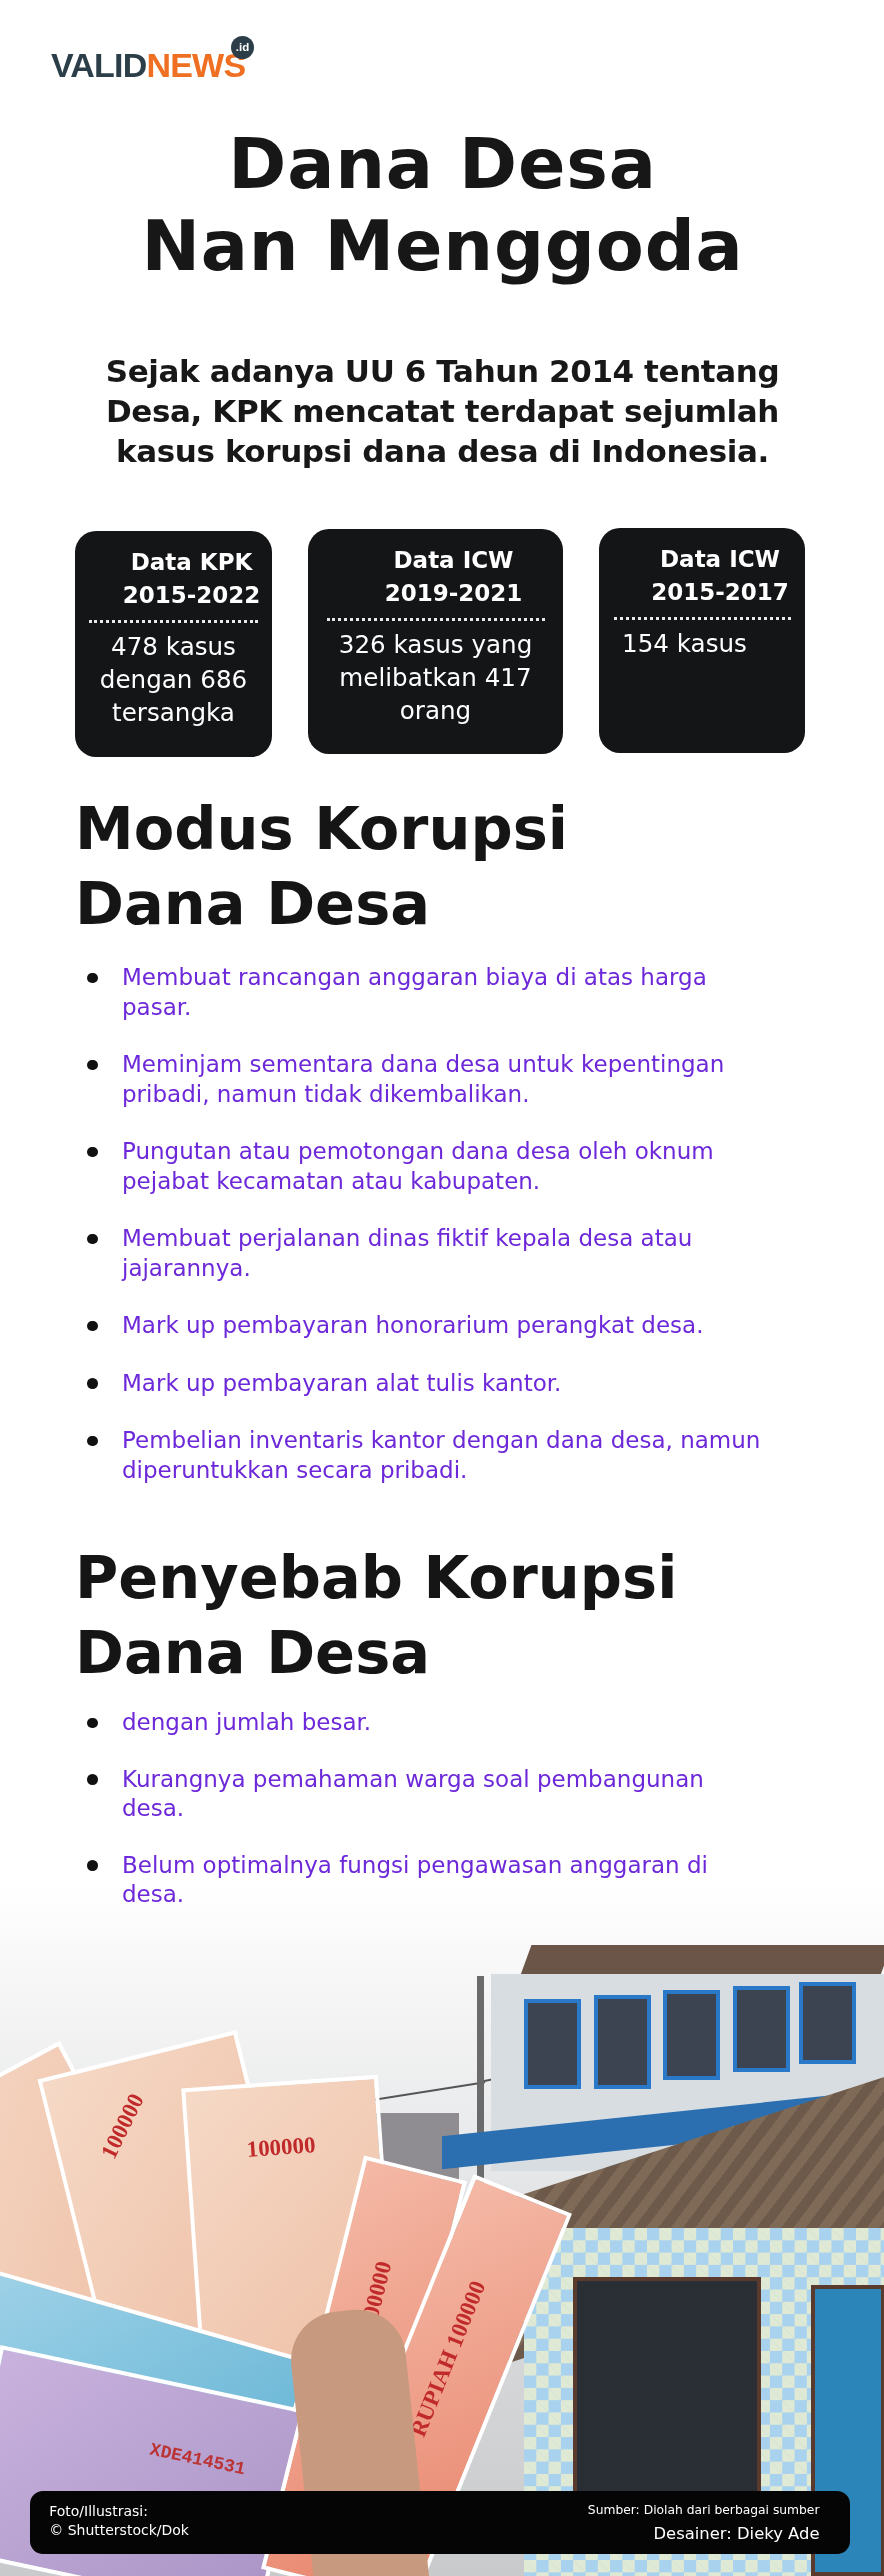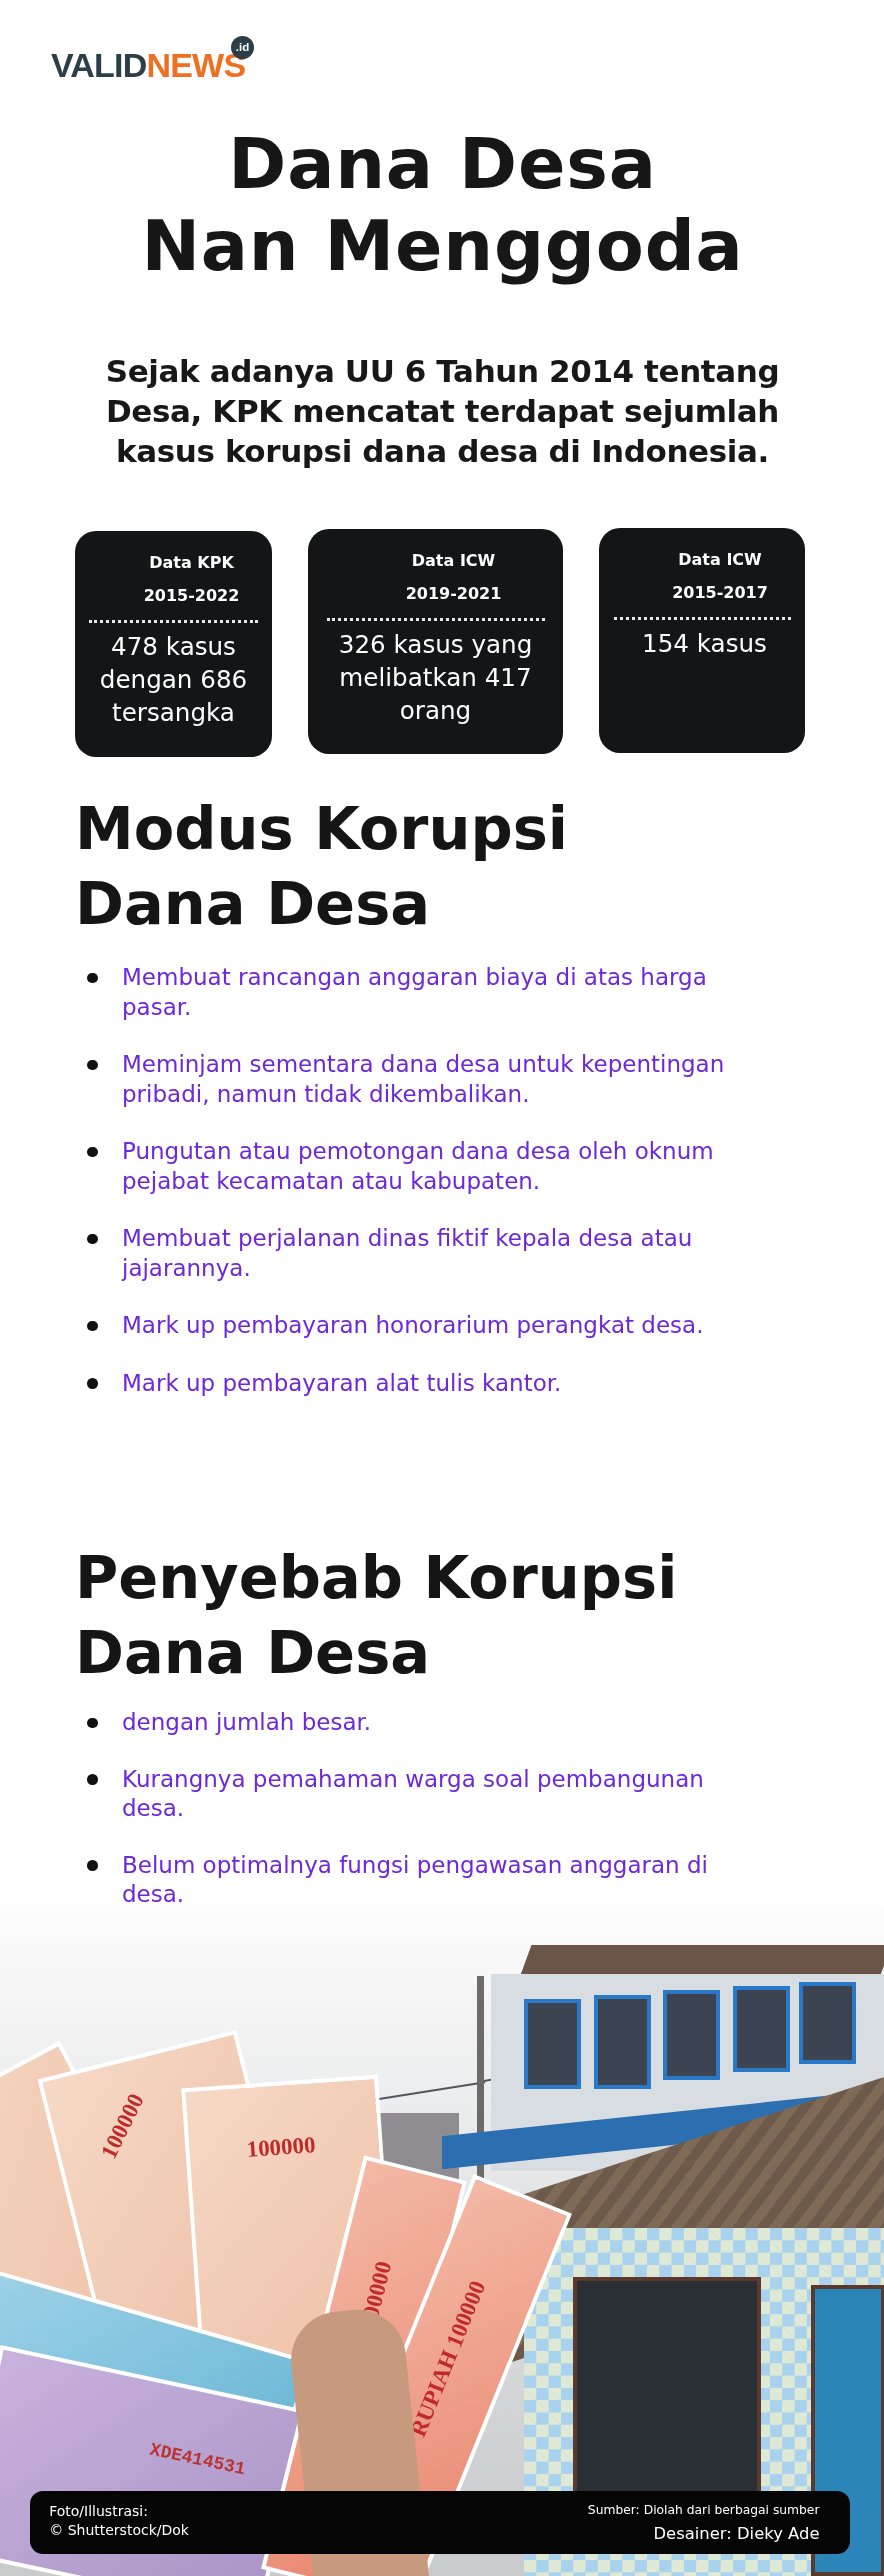--- a/index.html
+++ b/index.html
@@ -12,30 +12,30 @@
   .logo-news { font-family: "Liberation Sans", sans-serif; font-weight: 700; font-size: 34px; letter-spacing: -0.8px; color: #ef7022; line-height: 1; }
   .logo-id { position: absolute; left: 180px; top: -3.3px; width: 23px; height: 23px; border-radius: 50%; background: #2c3e48; color: #fff; font-family: "Liberation Sans", sans-serif; font-weight: 700; font-size: 11.5px; display: flex; align-items: center; justify-content: center; }
 
   
   .main-title { position: absolute; left: 0; top: 123px; width: 885px; text-align: center; font-family: "DejaVu Sans", sans-serif; font-weight: 700; font-size: 70px; line-height: 82px; color: #171717; letter-spacing: 0.8px; }
 
   .intro { position: absolute; left: 82px; top: 351px; width: 721px; text-align: center; font-weight: 700; font-size: 31px; line-height: 40px; color: #181818; letter-spacing: -0.4px; }
 
   
   .stat-box { position: absolute; background: #141517; border-radius: 21px; color: #ffffff; text-align: center; }
-  .stat-head { font-weight: 700; font-size: 16px; line-height: 33px; padding-top: 14.7px; padding-left: 36px; }
+  .stat-head { font-weight: 700; font-size: 23px; line-height: 33px; padding-top: 14.7px; padding-left: 36px; }
   .stat-divider { margin: 8.2px auto 6.6px auto; height: 3.3px; border-top: 3.3px dotted #e8e8e8; }
   .stat-body { font-size: 24.6px; line-height: 33px; font-weight: 400; }
   .box1 { left: 75px; top: 531px; width: 197px; height: 226px; }
   .box2 { left: 308px; top: 529px; width: 255px; height: 225px; }
   .box3 { left: 599px; top: 528px; width: 206px; height: 225px; }
   .box1 .stat-divider { width: 169px; }
   .box2 .stat-divider { width: 218px; }
   .box3 .stat-divider { width: 177px; }
-  .box3 .stat-body { text-align: left; padding-left: 43px; }
+  .box3 .stat-body { text-align: left; padding-left: 23px; }
 
   
   .section-title { position: absolute; left: 75px; font-weight: 700; font-size: 59px; line-height: 75px; color: #151515; letter-spacing: 0px; }
   .sec1-title { top: 791px; }
   .sec2-title { top: 1540px; }
 
   
   .bullet-list { position: absolute; left: 79px; width: 737px; list-style: none; }
   .bullet-item { position: relative; padding-left: 43px; font-size: 23px; line-height: 29.5px; color: #6d28d9; }
   .bullet-dot { position: absolute; left: 8.2px; top: 9.8px; width: 10.6px; height: 10.6px; border-radius: 50%; background: #111; }
@@ -160,20 +160,25 @@
       <div>jajarannya.</div>
     </li>
   <li class="bullet-item">
       <span class="bullet-dot"></span>
       <div>Mark up pembayaran honorarium perangkat desa.</div>
     </li>
   <li class="bullet-item">
       <span class="bullet-dot"></span>
       <div>Mark up pembayaran alat tulis kantor.</div>
     </li>
+  <li class="bullet-item">
+      <span class="bullet-dot"></span>
+      <div>Pembelian inventaris kantor dengan dana desa, namun</div>
+      <div>diperuntukkan secara pribadi.</div>
+    </li>
 </ul>
 
 <div class="illustration">
   <div class="fog"></div>
   <div class="wire" style="left:0;top:274px;width:491px;transform:rotate(-9deg);"></div>
   <div class="wire" style="left:479px;top:197px;width:410px;transform:rotate(-11deg);"></div>
   <div class="pole" style="left:477px;top:92px;height:344px;"></div>
   <div class="bg-house" style="left:98px;top:270px;width:106px;height:90px;background:#a8aaa6;"></div>
   <div class="bg-house" style="left:188px;top:246px;width:139px;height:156px;background:#9c948c;"></div>
   <div class="bg-house" style="left:303px;top:229px;width:156px;height:188px;background:#8f8c92;"></div>

